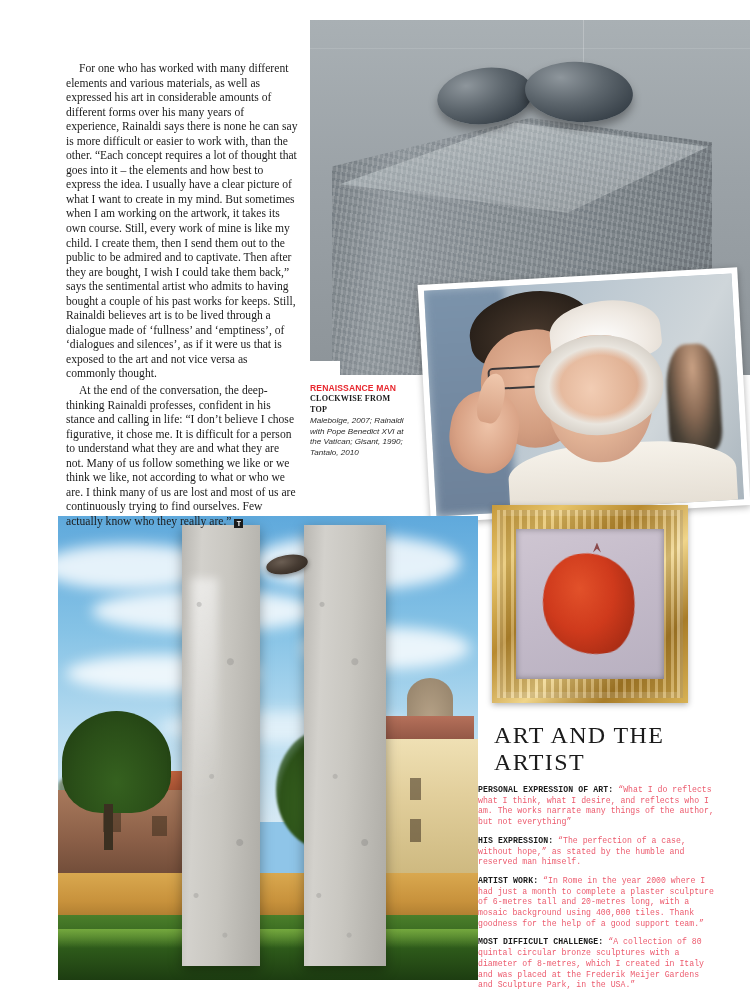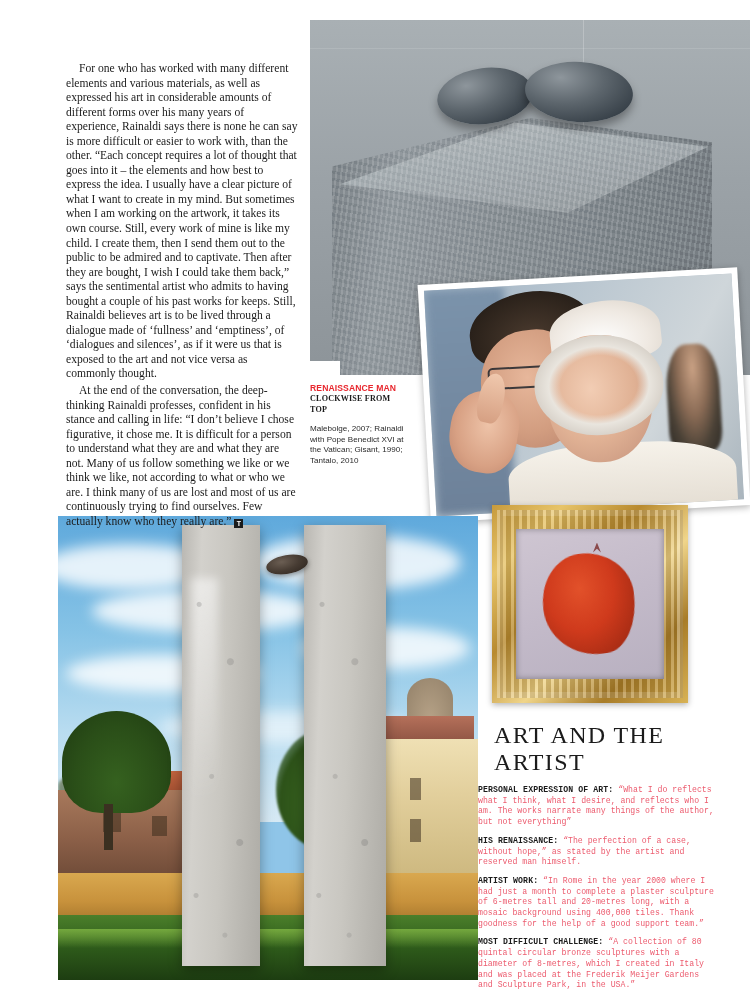--- a/index.html
+++ b/index.html
@@ -437,21 +437,22 @@
     line-height: 10.4px;
     letter-spacing: 0.2px;
     text-transform: uppercase;
     margin-top: 1px;
     font-family: Liberation Serif, serif;
   }
   .caption-body {
     color: #2b2b2b;
     font-size: 8.1px;
     line-height: 10.6px;
-    margin-top: 9px;
+    margin-top: 1px;
+    font-style: italic;
   }
 
   
   .artist-panel {
     position: absolute;
     left: 478px;
     top: 722px;
     width: 240px;
   }
   .panel-head {
@@ -567,21 +568,21 @@
     <div class="caption-sub">CLOCKWISE FROM TOP</div>
     <div class="caption-body">Malebolge, 2007; Rainaldi with Pope Benedict XVI at the Vatican; Gisant, 1990; Tantalo, 2010</div>
   </div>
 
   <div class="artist-panel">
     <h2 class="panel-head">ART AND THE ARTIST</h2>
     <div class="qa">
       <b>PERSONAL EXPRESSION OF ART:</b><span> “What I do reflects what I think, what I desire, and reflects who I am. The works narrate many things of the author, but not everything”</span>
     </div>
     <div class="qa">
-      <b>HIS RENAISSANCE:</b><span> “The perfection of a case, without hope,” as stated by the artist and reserved man himself.</span>
+      <b>HIS EXPRESSION:</b><span> “The perfection of a case, without hope,” as stated by the humble and reserved man himself.</span>
     </div>
     <div class="qa">
       <b>ARTIST WORK:</b><span> “In Rome in the year 2000 where I had just a month to complete a plaster sculpture of 6-metres tall and 20-metres long, with a mosaic background using 400,000 tiles. Thank goodness for the help of a good support team.”</span>
     </div>
     <div class="qa">
       <b>MOST DIFFICULT CHALLENGE:</b><span> “A collection of 80 quintal circular bronze sculptures with a diameter of 8-metres, which I created in Italy and was placed at the Frederik Meijer Gardens and Sculpture Park, in the USA.”</span>
     </div>
   </div>
 
 </div>

